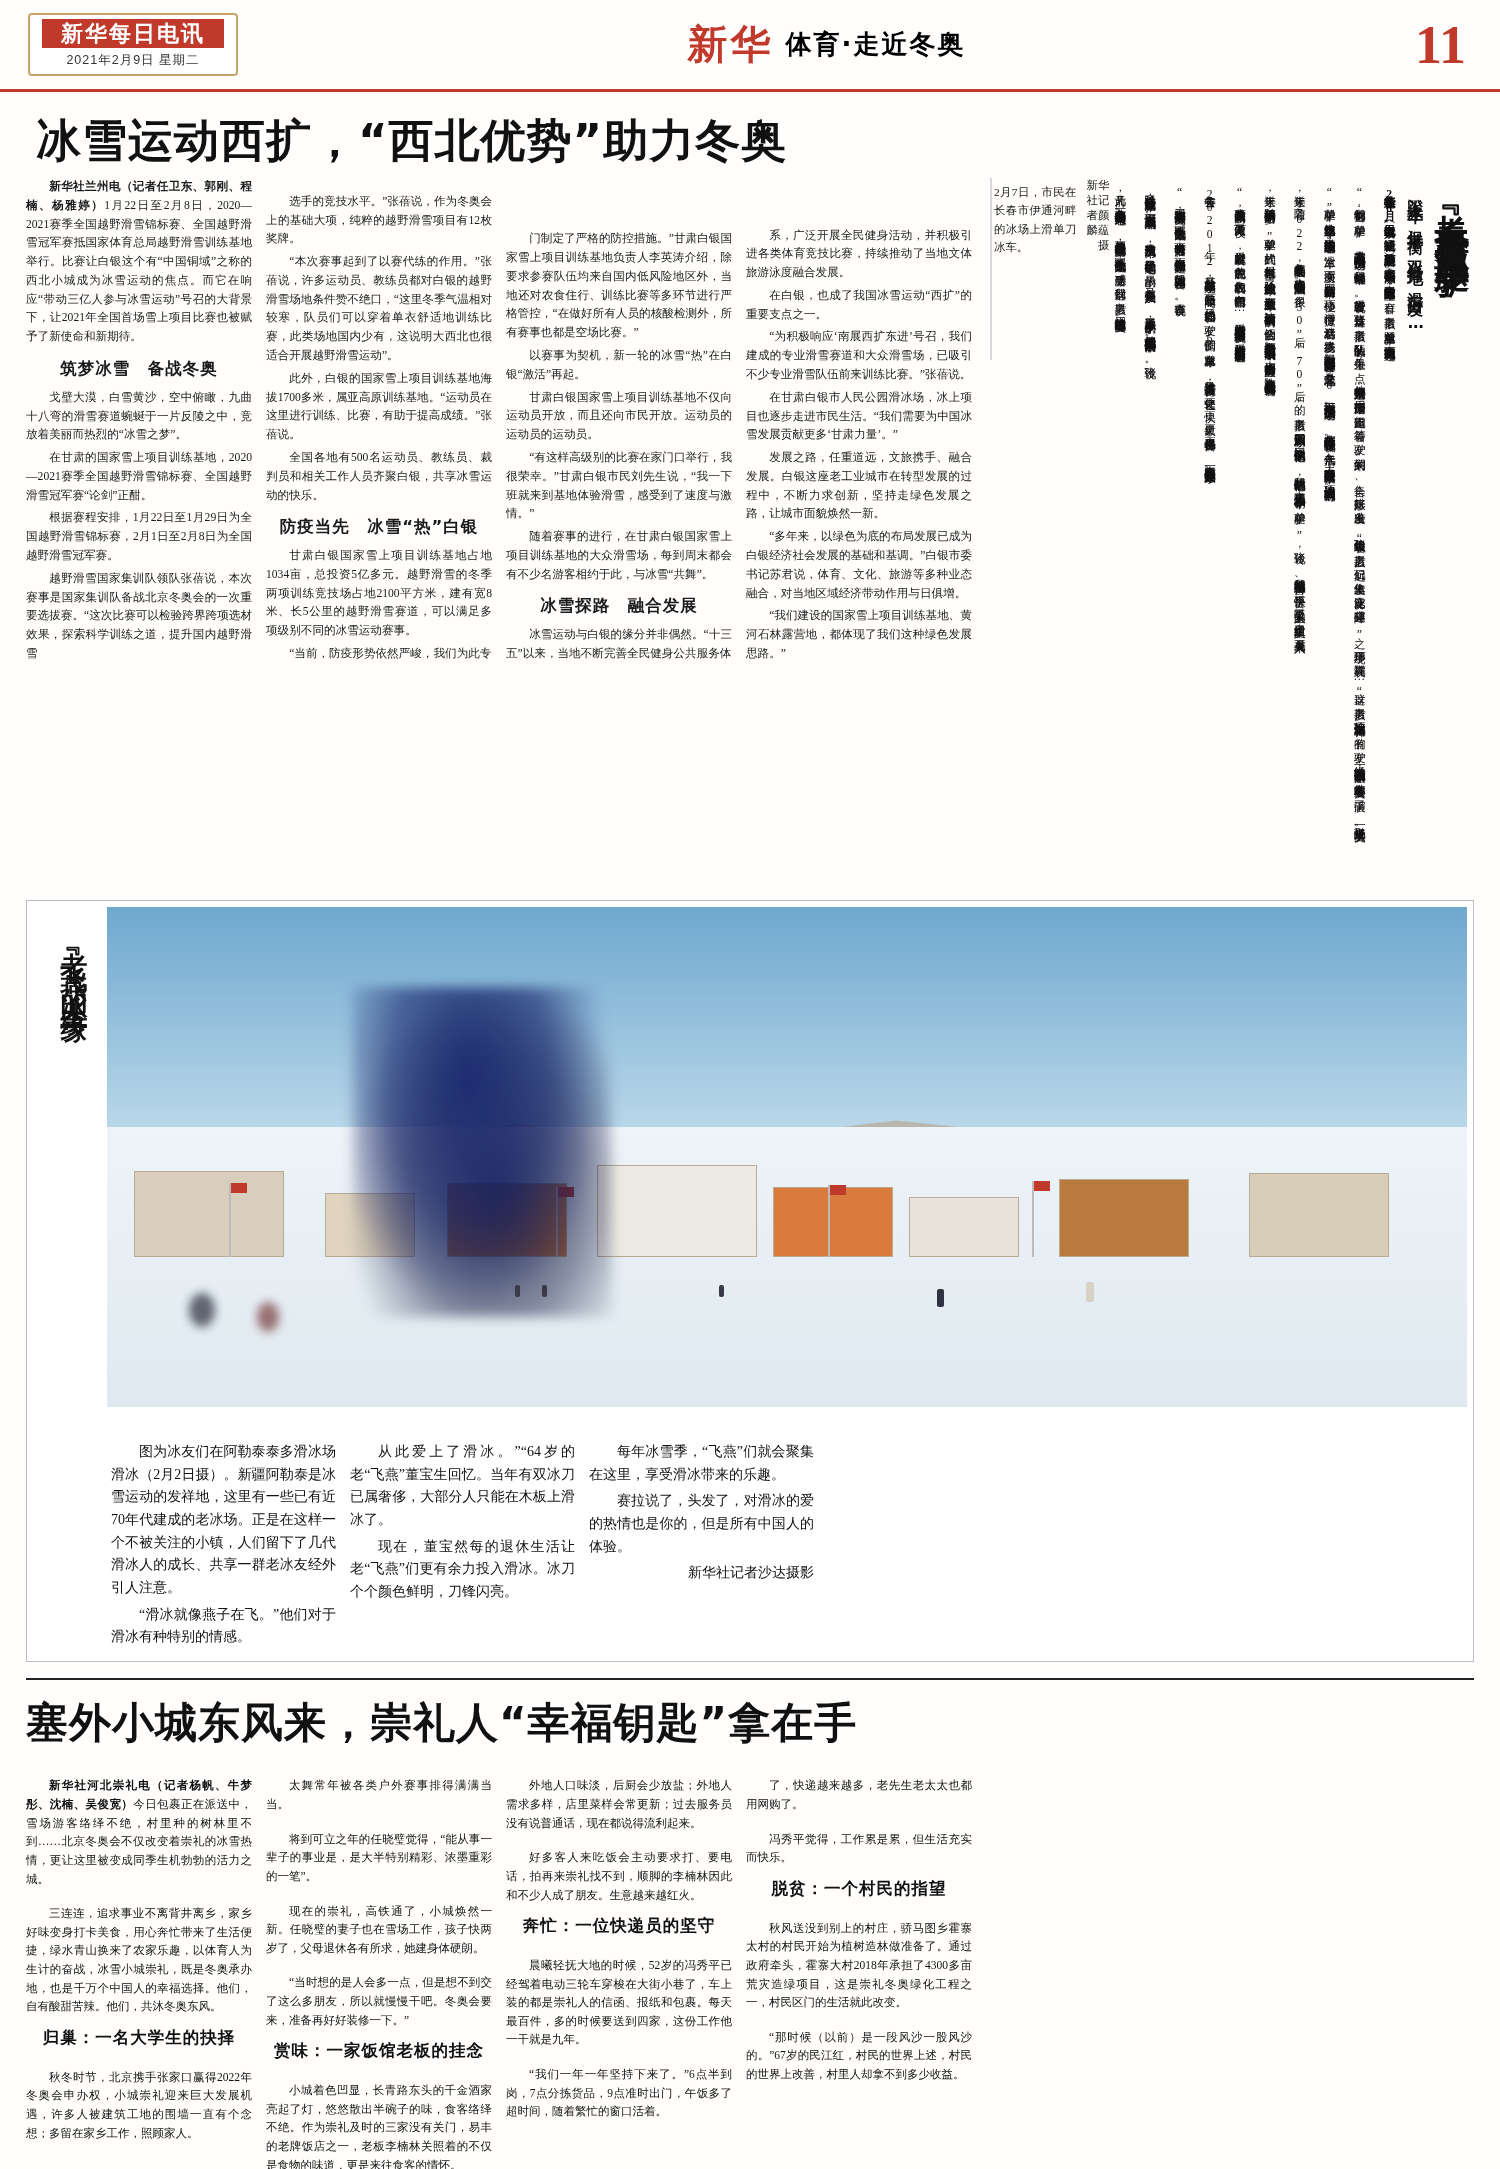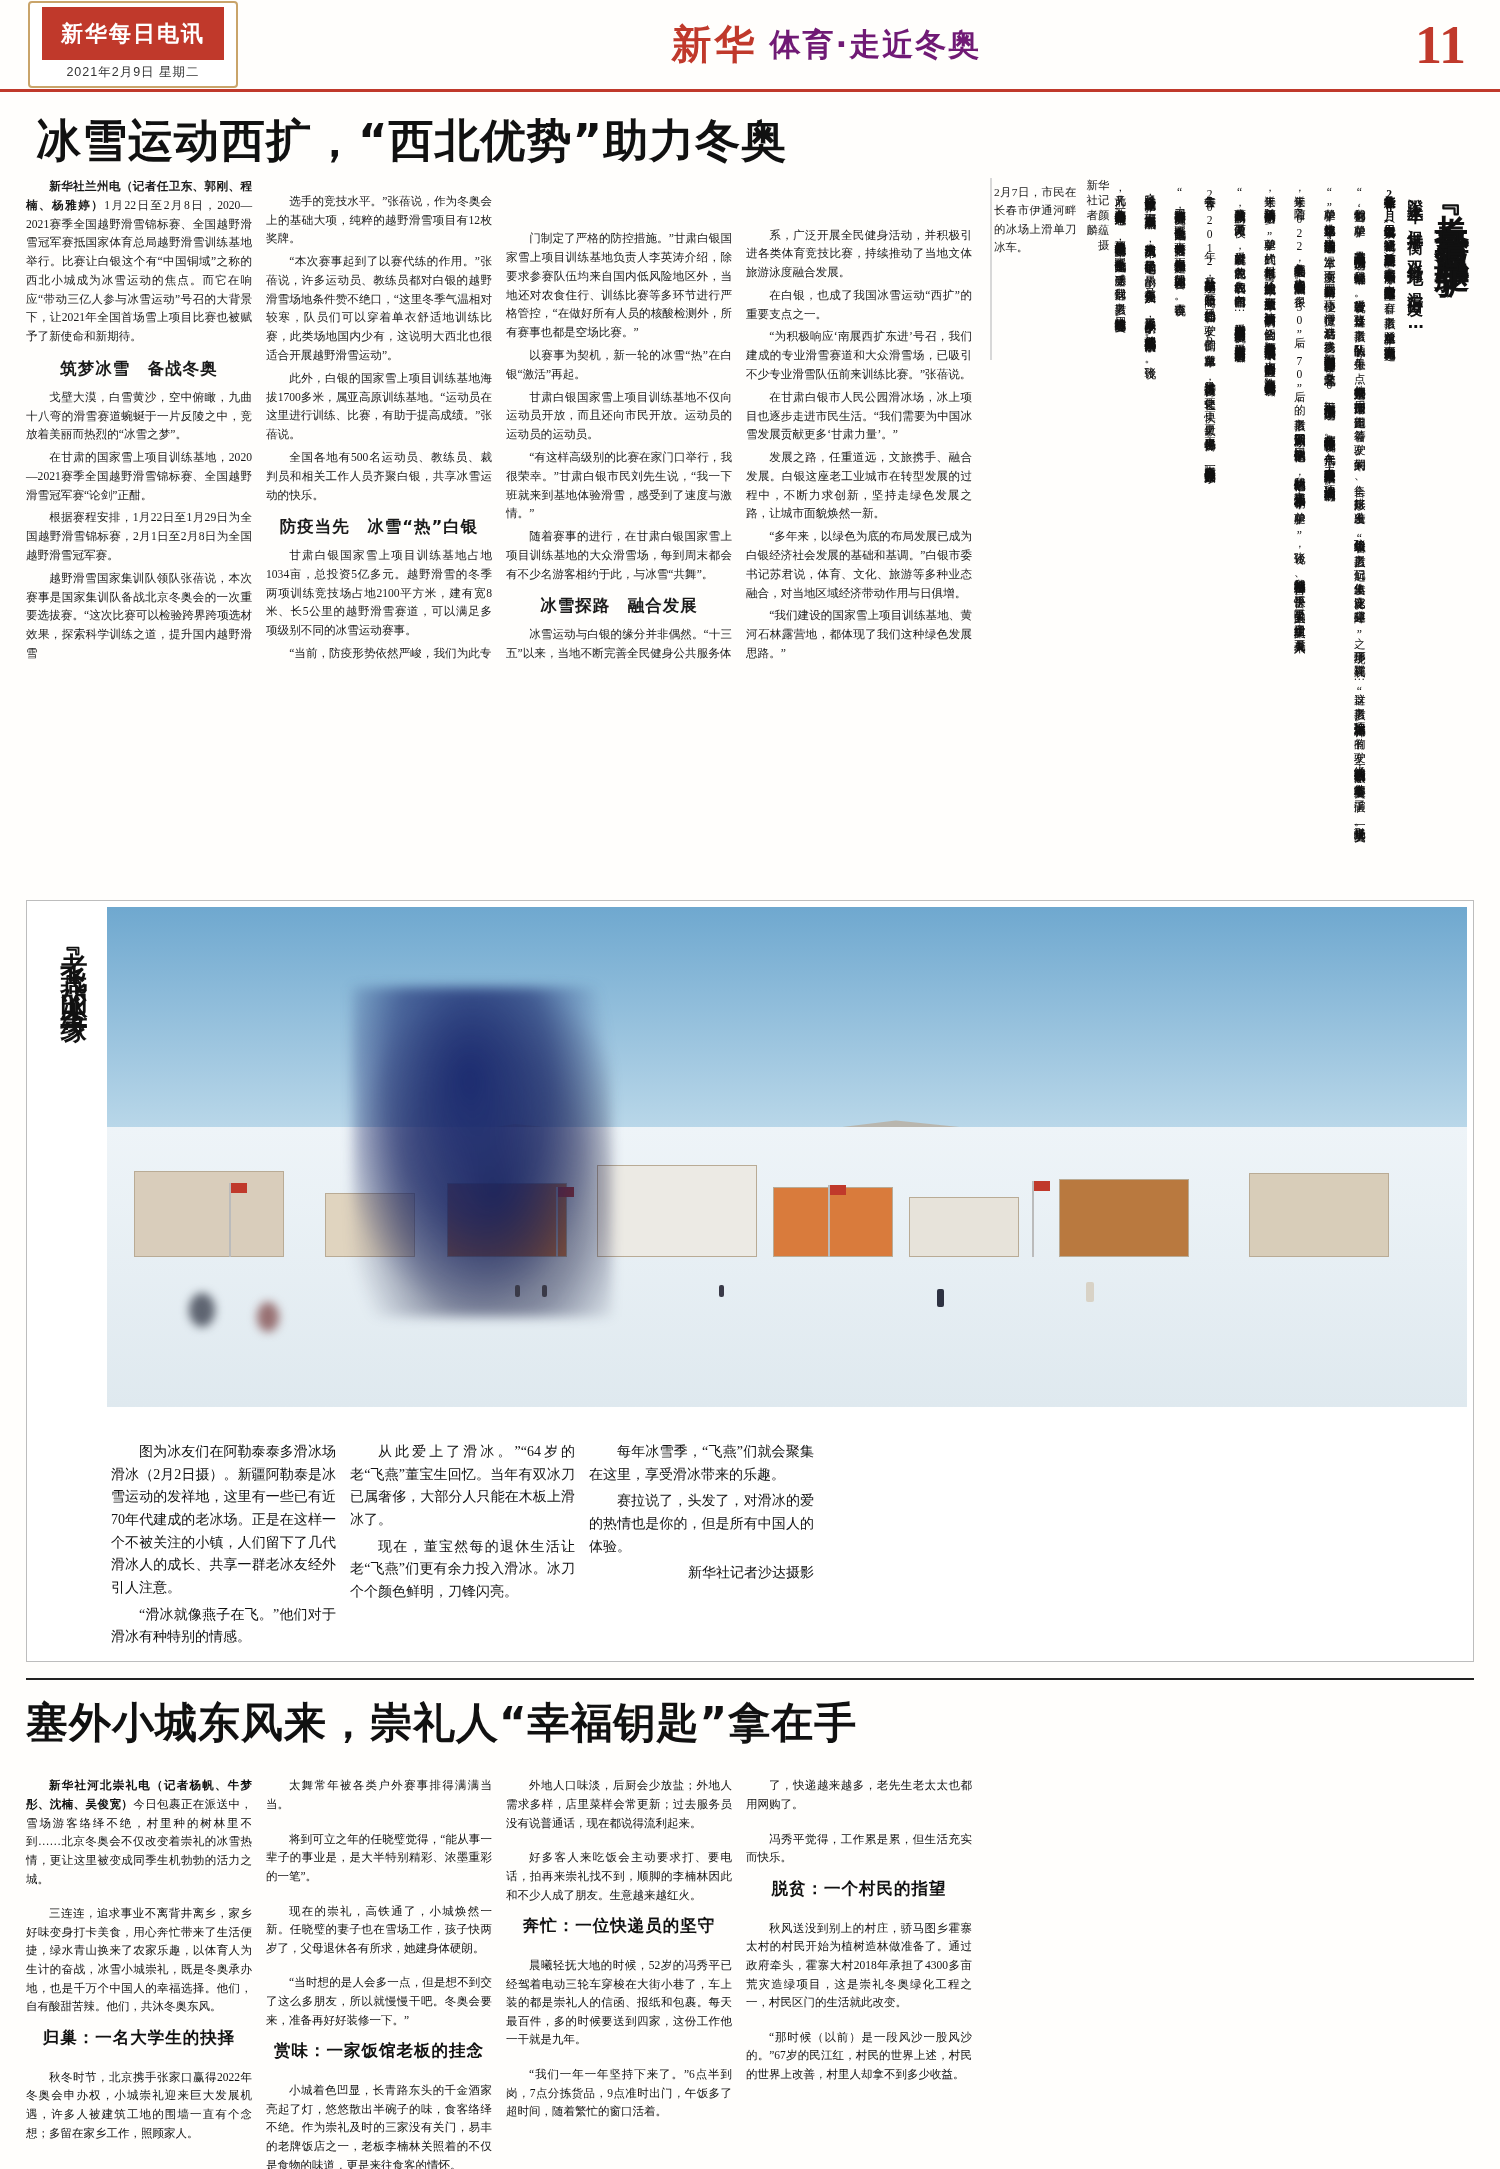--- a/index.html
+++ b/index.html
@@ -35,21 +35,21 @@
     text-align:center;
     background:#fff;
   }
   .logo-title {
     background:#c0392b;
     color:#fff;
     font-family:"DejaVu Sans", sans-serif;
     font-weight:bold;
     font-size:22px;
     letter-spacing:2px;
-    padding:14px 4px;
+    padding:2px 4px;
     line-height:1.15;
   }
   .logo-date {
     font-size:12.5px;
     color:#333;
     margin-top:4px;
     letter-spacing:1px;
     font-family:"Liberation Sans", sans-serif;
   }
   .mast-center {
@@ -61,23 +61,23 @@
     gap:12px;
   }
   .mast-brand {
     color:#c0392b;
     font-weight:bold;
     font-size:40px;
     letter-spacing:3px;
     font-family:"DejaVu Sans", sans-serif;
   }
   .mast-section {
-    color:#701a75;
-    font-weight:bold;
-    font-size:31px;
+    color:#000000;
+    font-weight:bold;
+    font-size:26px;
     letter-spacing:2px;
     font-family:"DejaVu Sans", sans-serif;
   }
   .page-num {
     color:#c0392b;
     font-weight:bold;
     font-size:54px;
     margin-right:34px;
     font-family:"Liberation Serif", serif;
   }

